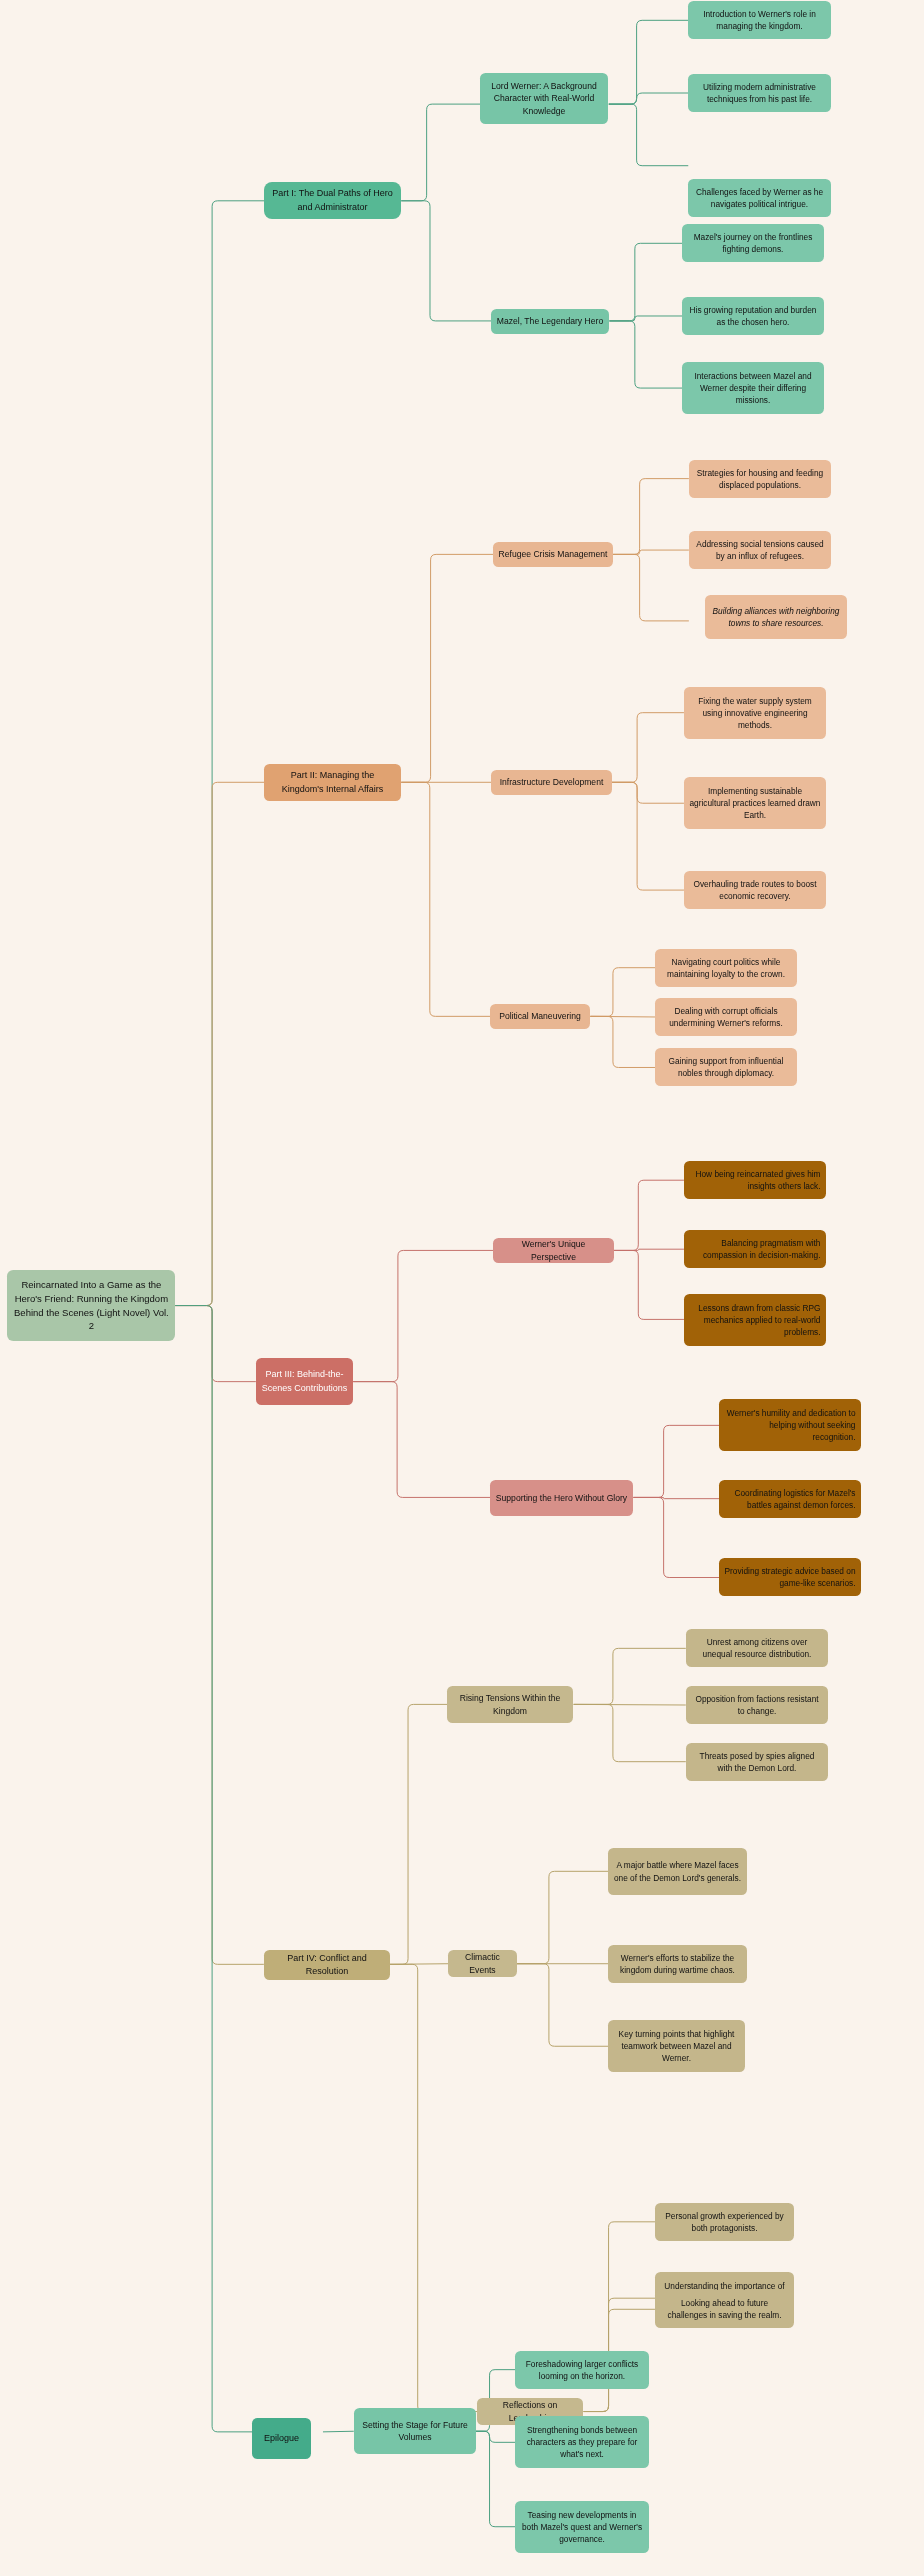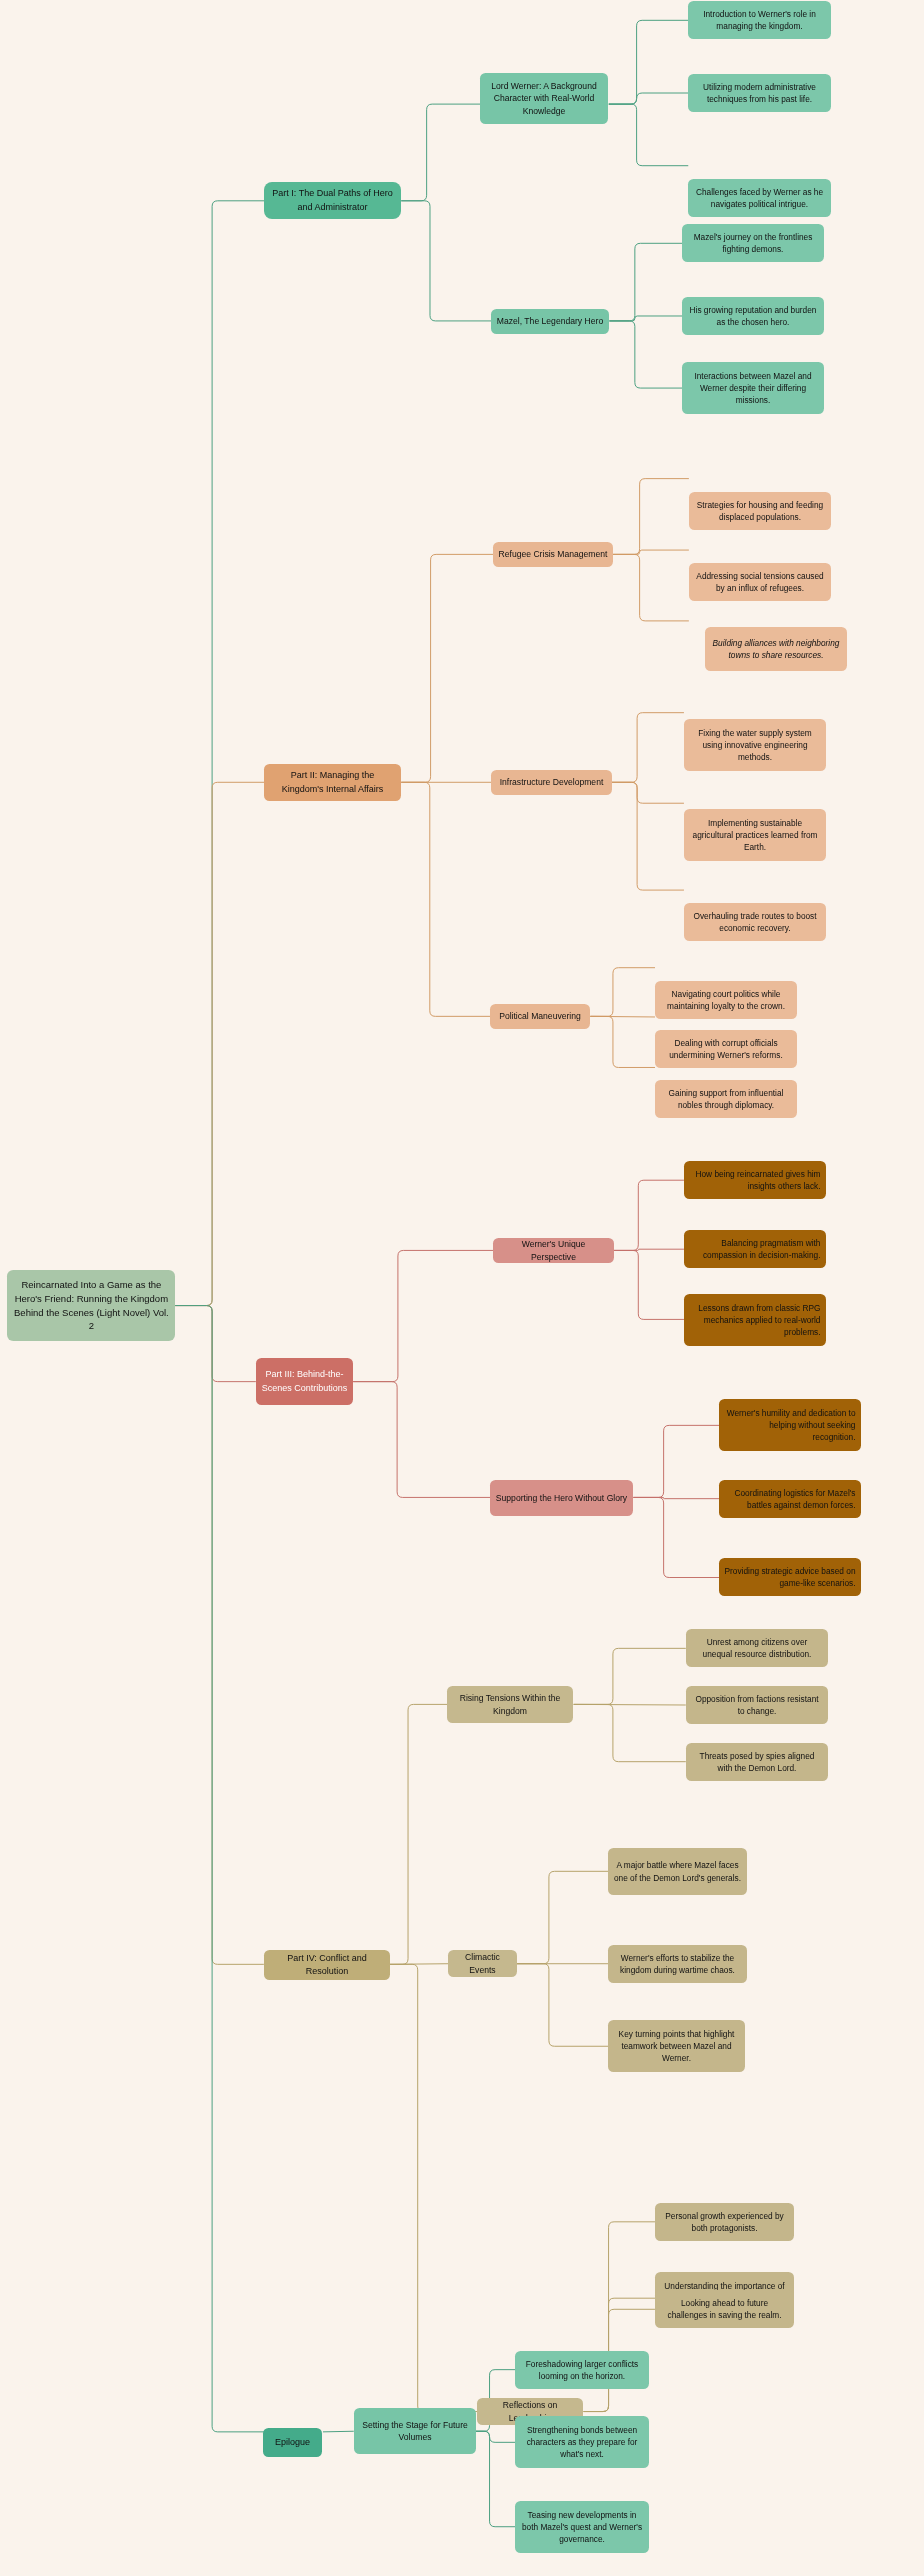--- a/index.html
+++ b/index.html
@@ -61,21 +61,21 @@
   
   .n-l2 { font-size: 8.6px; }
   .l2-green  { background: #77c5a7; }
   .l2-orange { background: #e8b692; }
   .l2-rose   { background: #d79089; }
   .l2-gold   { background: #c5b88e; }
 
   
   .n-l3 { font-size: 8.3px; }
   .l3-green  { background: #7cc7aa; }
-  .l3-orange { background: #eabb99; margin-top: 32px; }
+  .l3-orange { background: #eabb99; }
   .l3-rose   { background: #a16207; text-align: right; }
   .l3-gold   { background: #c4b68b; }
 </style>
 </head>
 <body>
 
 <div id="canvas">
 
   <svg id="edges" viewBox="0 0 1501 4182" xmlns="http://www.w3.org/2000/svg">
       <path d="M 284 2119.5 L 335 2119.5 Q 344 2119.5 344 2110.5 L 344 335 Q 344 326 353 326 L 429 326" fill="none" stroke="#4a9e80" stroke-width="1.6"></path>
@@ -180,21 +180,21 @@
     <span>Building alliances with neighboring towns to share resources.</span>
   </div>
 
   <div class="node n-l2 l2-orange" style="left:491px; top:770px; width:121px; height:25px;">
     <span>Infrastructure Development</span>
   </div>
   <div class="node n-l3 l3-orange" style="left:684px; top:687px; width:142px; height:52px;">
     <span>Fixing the water supply system using innovative engineering methods.</span>
   </div>
   <div class="node n-l3 l3-orange" style="left:684px; top:777px; width:142px; height:52px;">
-    <span>Implementing sustainable agricultural practices learned from Earth.</span>
+    <span>Implementing sustainable agricultural practices learned drawn Earth.</span>
   </div>
   <div class="node n-l3 l3-orange" style="left:684px; top:871px; width:142px; height:38px;">
     <span>Overhauling trade routes to boost economic recovery.</span>
   </div>
 
   <div class="node n-l2 l2-orange" style="left:490px; top:1004px; width:100px; height:25px;">
     <span>Political Maneuvering</span>
   </div>
   <div class="node n-l3 l3-orange" style="left:655px; top:949px; width:142px; height:38px;">
     <span>Navigating court politics while maintaining loyalty to the crown.</span>
@@ -272,21 +272,21 @@
   <div class="node n-l3 l3-gold" style="left:655px; top:2203px; width:139px; height:38px;">
     <span>Personal growth experienced by both protagonists.</span>
   </div>
   <div class="node n-l3 l3-gold" style="left:655px; top:2272px; width:139px; height:52px;">
     <span>Understanding the importance of collaboration between warriors and administrators.</span>
   </div>
   <div class="node n-l3 l3-gold" style="left:655px; top:2290px; width:139px; height:38px;">
     <span>Looking ahead to future challenges in saving the realm.</span>
   </div>
 
-  <div class="node n-l1 l1-epi" style="left:263px; top:2418px; width:59px; height:29px;margin-top:10px;">
+  <div class="node n-l1 l1-epi" style="left:252px; top:2418px; width:59px; height:41px;">
     <span>Epilogue</span>
   </div>
 
   <div class="node n-l2 l2-green" style="left:354px; top:2408px; width:122px; height:46px;">
     <span>Setting the Stage for Future Volumes</span>
   </div>
   <div class="node n-l3 l3-green" style="left:515px; top:2351px; width:134px; height:38px;">
     <span>Foreshadowing larger conflicts looming on the horizon.</span>
   </div>
   <div class="node n-l3 l3-green" style="left:515px; top:2416px; width:134px; height:52px;">

